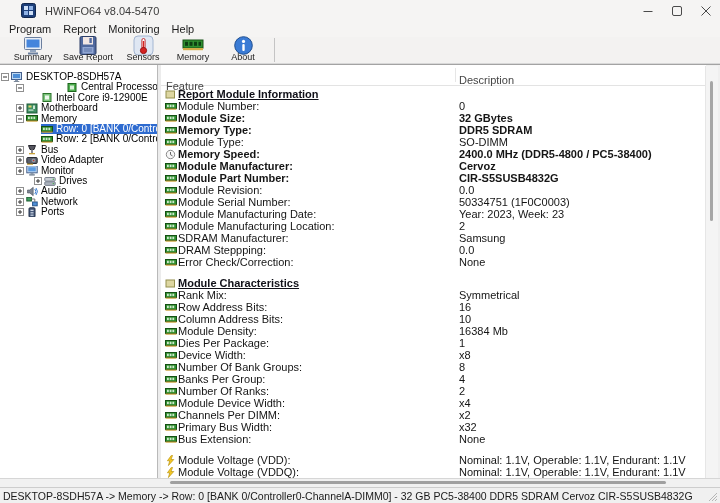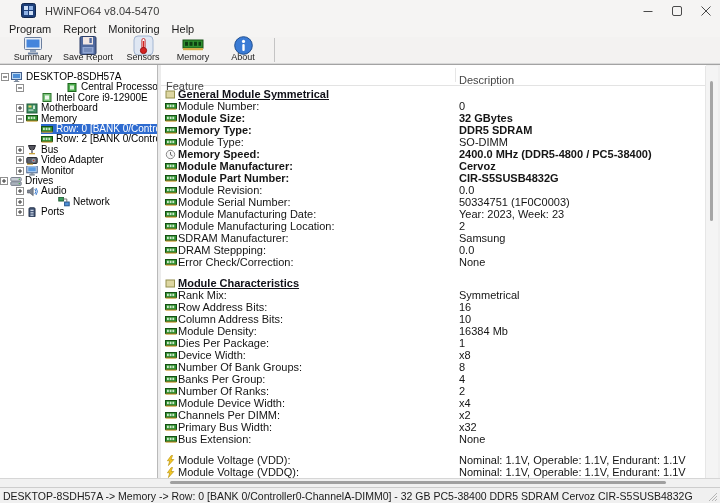--- a/index.html
+++ b/index.html
@@ -349,21 +349,21 @@
               <svg width="12" height="11" viewBox="0 0 12 11">
                 <rect x="0.8" y="0.8" width="10.4" height="7" fill="#cfe2f4" stroke="#45608c"></rect>
                 <rect x="2.2" y="2.2" width="7.6" height="4.2" fill="#5b9be0"></rect>
                 <rect x="4.5" y="8" width="3" height="1.3" fill="#8a99ad"></rect>
                 <rect x="3.2" y="9.3" width="5.6" height="1.2" fill="#5f6f82"></rect>
               </svg>
             </span>
             <span class="tlab">Monitor</span>
           </span>
         </div>
-        <div class="trow" style="padding-left: 0;">
+        <div class="trow" style="padding-left: 34px;">
           <span class="texp">
             <svg width="8" height="8" viewBox="0 0 8 8">
               <rect x="0.5" y="0.5" width="7" height="7" fill="#fff" stroke="#8f8f8f"></rect>
               <line x1="2" y1="4" x2="6" y2="4" stroke="#333"></line>
               <line x1="4" y1="2" x2="4" y2="6" stroke="#333"></line>
             </svg>
           </span>
           <span class="selwrap">
             <span class="ticon13">
               <svg width="12" height="11" viewBox="0 0 12 11">
@@ -388,21 +388,21 @@
             <span class="ticon13">
               <svg width="12" height="11" viewBox="0 0 12 11">
                 <path d="M1.5 4 h2.3 L7.2 1.3 v8.4 L3.8 7 H1.5 Z" fill="#7f8794" stroke="#4a505c" stroke-width="0.6"></path>
                 <path d="M8.8 3 q2.2 2.5 0 5" stroke="#3f7fd0" fill="none"></path>
                 <path d="M10 2 q3 3.5 0 7" stroke="#3f7fd0" fill="none"></path>
               </svg>
             </span>
             <span class="tlab">Audio</span>
           </span>
         </div>
-        <div class="trow" style="padding-left: 16px; gap: 32px;">
+        <div class="trow" style="padding-left: 16px;">
           <span class="texp">
             <svg width="8" height="8" viewBox="0 0 8 8">
               <rect x="0.5" y="0.5" width="7" height="7" fill="#fff" stroke="#8f8f8f"></rect>
               <line x1="2" y1="4" x2="6" y2="4" stroke="#333"></line>
               <line x1="4" y1="2" x2="4" y2="6" stroke="#333"></line>
             </svg>
           </span>
           <span class="selwrap">
             <span class="ticon13">
               <svg width="12" height="11" viewBox="0 0 12 11">
@@ -442,21 +442,21 @@
         <span class="colsep"></span>
         <span class="colD">Description</span>
       </div>
       <div class="rows" id="rows">
           <div class="lrow section bold">
             <span class="licon">
               <svg width="11" height="11" viewBox="0 0 11 11">
                 <rect x="1" y="2" width="8.5" height="7" fill="#ddd6a1" stroke="#94904f"></rect>
               </svg>
             </span>
-            <span class="llabel">General Module Symmetrical</span>
+            <span class="llabel">Report Module Information</span>
           </div>
           <div class="lrow">
             <span class="licon">
               <svg width="12" height="11" viewBox="0 0 12 11">
                 <rect x="0.5" y="2.5" width="11" height="5" fill="#2f8f2f" stroke="#145114"></rect>
                 <rect x="2" y="3.7" width="1.8" height="2.4" fill="#cde8cd"></rect>
                 <rect x="4.7" y="3.7" width="1.8" height="2.4" fill="#cde8cd"></rect>
                 <rect x="7.4" y="3.7" width="1.8" height="2.4" fill="#cde8cd"></rect>
                 <rect x="0.5" y="7.5" width="11" height="1.2" fill="#c9a33c"></rect>
               </svg>

